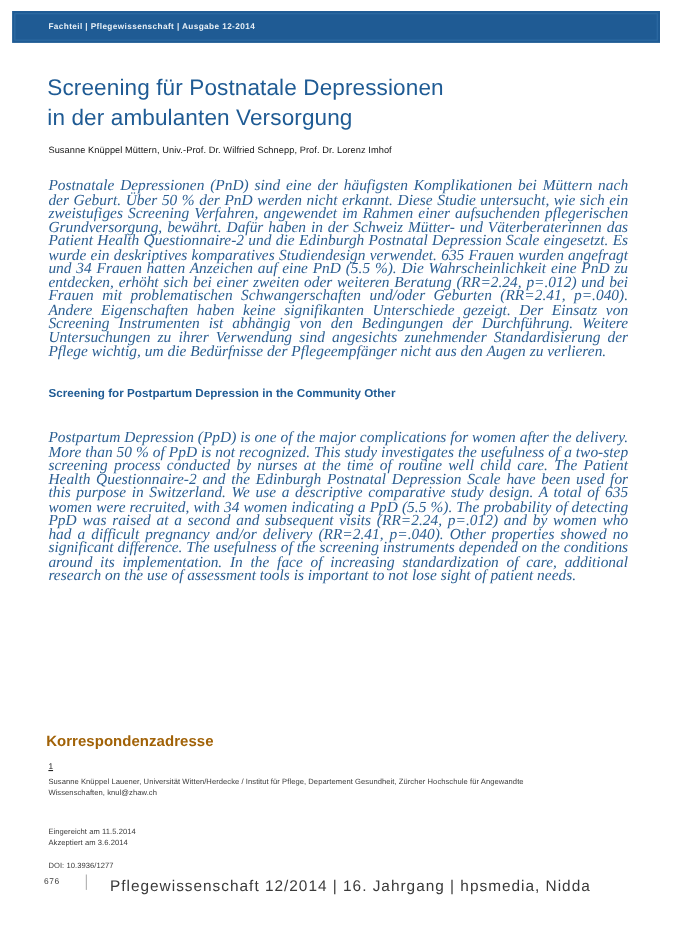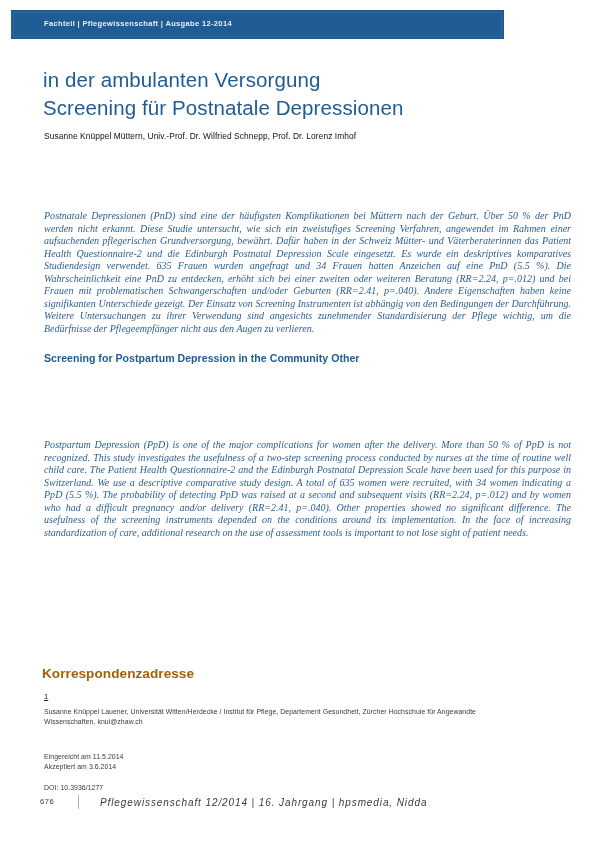--- a/index.html
+++ b/index.html
@@ -20,21 +20,21 @@
     position: absolute;
     inset: 0;
     background: #ffffff;
   }
 
   
   .ribbon {
     position: absolute;
     left: 11px;
     top: 10px;
-    width: 493px;
+    width: 589px;
     height: 29px;
     background: #1F5B94;
     box-sizing: border-box;
   }
   .ribbon-inner {
     position: absolute;
     left: 2px;
     top: 2px;
     right: 2px;
     bottom: 2px;
@@ -78,26 +78,25 @@
     letter-spacing: 0.08px;
   }
 
   
   .abstract {
     position: absolute;
     left: 44px;
     width: 527px;
     font-family: "Liberation Serif", serif;
     font-style: italic;
-    font-size: 10px;
+    font-size: 14px;
     line-height: 12.55px;
     color: #2A5E92;
     text-align: justify;
     letter-spacing: 0.01px;
-    margin-top: 46px;
   }
   .abstract-de { top: 164px; }
   .abstract-en { top: 393px; }
 
   .subheading {
     position: absolute;
     left: 44px;
     top: 352px;
     width: 527px;
     font-family: "Liberation Sans", sans-serif;
@@ -174,40 +173,39 @@
     left: 38px;
     top: -1px;
     width: 1px;
     height: 14px;
     background: #AFAFAF;
   }
   .footer-text {
     position: absolute;
     left: 60px;
     top: 1px;
-    font-size: 10px;
+    font-size: 14px;
     color: #3A3A3A;
     letter-spacing: 0.9px;
     white-space: nowrap;
-    font-style: italic;
   }
 </style>
 </head>
 <body>
 
 <div class="page">
 
   <div class="ribbon">
     <div class="ribbon-inner"></div>
     <div class="ribbon-text">Fachteil | Pflegewissenschaft | Ausgabe 12-2014</div>
   </div>
 
   <h1 class="title">
+    <span class="title-line">Screening für Postnatale Depressionen</span>
     <span class="title-line">in der ambulanten Versorgung</span>
-    <span class="title-line">Screening für Postnatale Depressionen</span>
   </h1>
 
   <div class="authors">Susanne Knüppel Müttern, Univ.-Prof. Dr. Wilfried Schnepp, Prof. Dr. Lorenz Imhof</div>
 
   <div class="abstract abstract-de">Postnatale Depressionen (PnD) sind eine der häufigsten Komplikationen bei Müttern nach der Geburt. Über 50 % der PnD werden nicht erkannt. Diese Studie untersucht, wie sich ein zweistufiges Screening Verfahren, angewendet im Rahmen einer aufsuchenden pflegerischen Grundversorgung, bewährt. Dafür haben in der Schweiz Mütter- und Väterberaterinnen das Patient Health Questionnaire-2 und die Edinburgh Postnatal Depression Scale eingesetzt. Es wurde ein deskriptives komparatives Studiendesign verwendet. 635 Frauen wurden angefragt und 34 Frauen hatten Anzeichen auf eine PnD (5.5 %). Die Wahrscheinlichkeit eine PnD zu entdecken, erhöht sich bei einer zweiten oder weiteren Beratung (RR=2.24, p=.012) und bei Frauen mit problematischen Schwangerschaften und/oder Geburten (RR=2.41, p=.040). Andere Eigenschaften haben keine signifikanten Unterschiede gezeigt. Der Einsatz von Screening Instrumenten ist abhängig von den Bedingungen der Durchführung. Weitere Untersuchungen zu ihrer Verwendung sind angesichts zunehmender Standardisierung der Pflege wichtig, um die Bedürfnisse der Pflegeempfänger nicht aus den Augen zu verlieren.</div>
 
   <div class="subheading">Screening for Postpartum Depression in the Community Other</div>
 
   <div class="abstract abstract-en">Postpartum Depression (PpD) is one of the major complications for women after the delivery. More than 50 % of PpD is not recognized. This study investigates the usefulness of a two-step screening process conducted by nurses at the time of routine well child care. The Patient Health Questionnaire-2 and the Edinburgh Postnatal Depression Scale have been used for this purpose in Switzerland. We use a descriptive comparative study design. A total of 635 women were recruited, with 34 women indicating a PpD (5.5 %). The probability of detecting PpD was raised at a second and subsequent visits (RR=2.24, p=.012) and by women who had a difficult pregnancy and/or delivery (RR=2.41, p=.040). Other properties showed no significant difference. The usefulness of the screening instruments depended on the conditions around its implementation. In the face of increasing standardization of care, additional research on the use of assessment tools is important to not lose sight of patient needs.</div>
 

